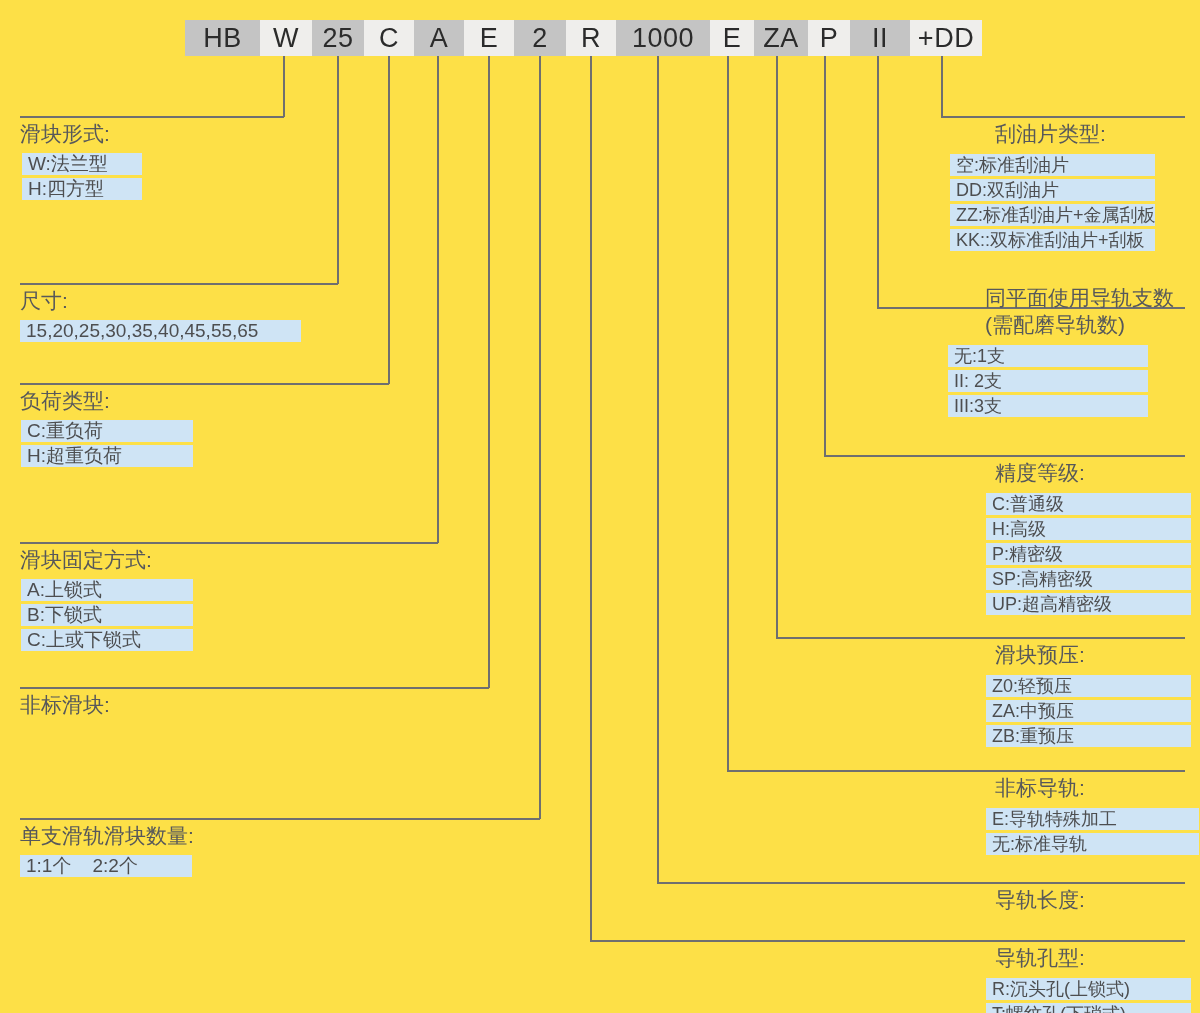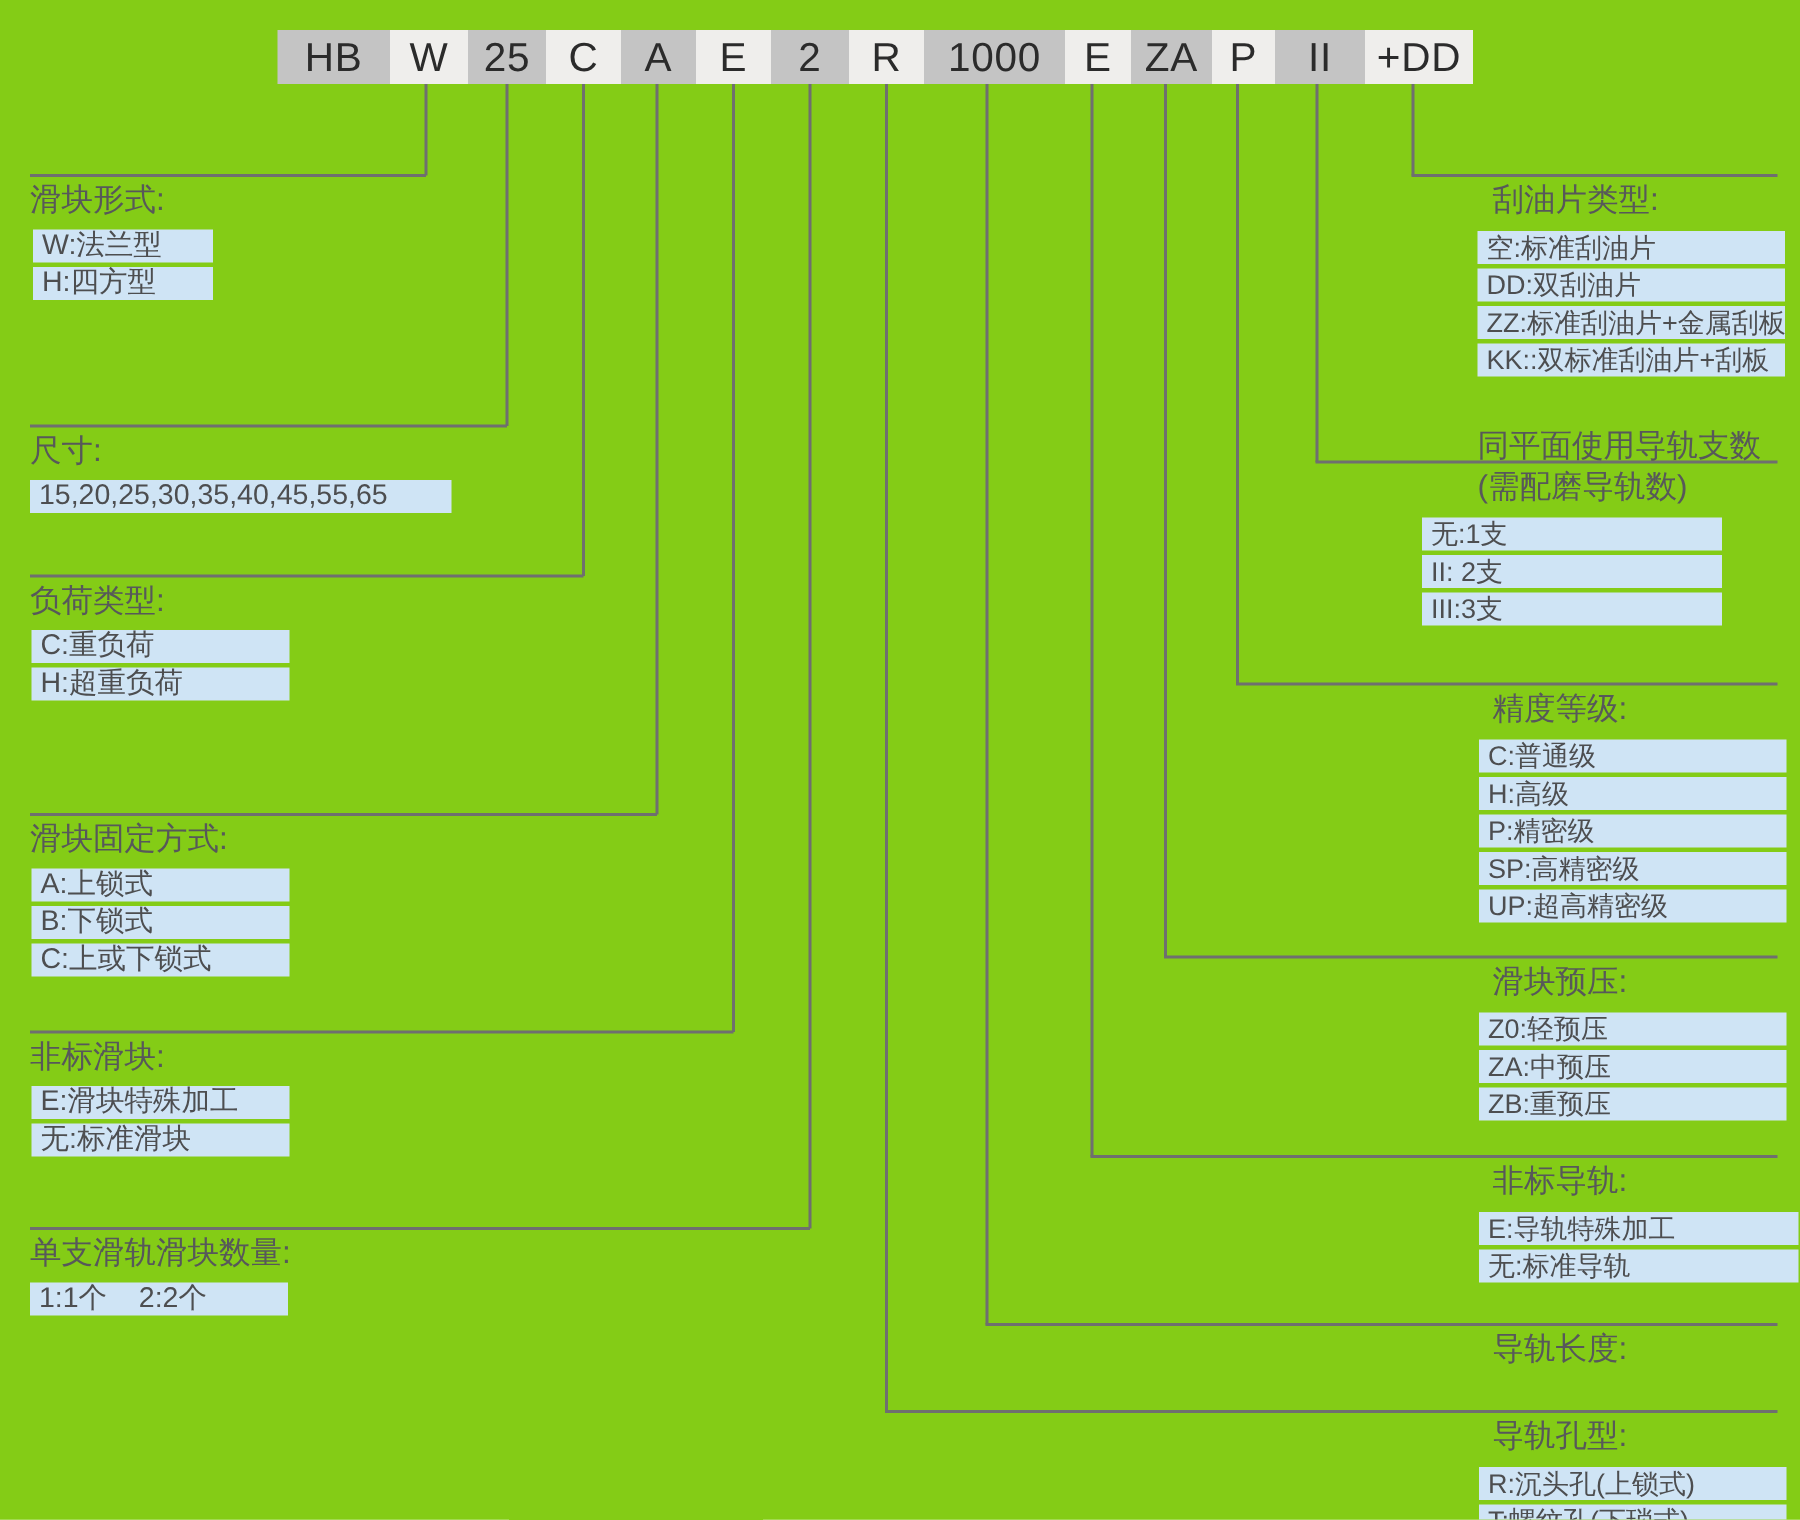--- a/index.html
+++ b/index.html
@@ -1,21 +1,21 @@
 <!DOCTYPE html>
 <html style="--blue: #cfe4f5; --seg-dark: #c4c4c4; --seg-light: #efeeec; --line: #6f6f6f; --title: #57585a; --opt: #4d4e50; --code: #2b2b2b;"><head>
 <meta charset="utf-8">
 <style>
   :root{
     --blue:#cfe4f5; --seg-dark:#c4c4c4; --seg-light:#efeeec;
     --line:#6f6f6f; --title:#57585a; --opt:#4d4e50; --code:#2b2b2b;
   }
   *{box-sizing:border-box;margin:0;padding:0}
   body{background:#ffffff;font-family:"Liberation Sans","DejaVu Sans",sans-serif;}
-  .page{position:relative;width:1200px;height:1013px;background:#84cc16;overflow:hidden;}
+  .page{position:relative;width:1200px;height:1013px;background:#fde047;overflow:hidden;}
   .code-strip{position:absolute;left:185px;top:20px;height:36px;display:flex;}
   .seg{height:36px;line-height:36px;text-align:center;font-size:27px;color:var(--code);
        font-weight:500;letter-spacing:.5px;white-space:nowrap;}
   .seg.dark{background:var(--seg-dark);}
   .seg.light{background:var(--seg-light);}
   .vl{position:absolute;width:1.5px;background:var(--line);}
   .hl{position:absolute;height:1.5px;background:var(--line);}
   .title{position:absolute;font-size:21px;color:var(--title);line-height:30px;height:30px;white-space:pre;margin-top:34px;}
   .title2{height:auto;line-height:27px;}
   .opts{position:absolute;margin-top:30px;}
@@ -91,32 +91,28 @@
   </div>
 
   <div class="title" style="left:20px;top:511px">滑块固定方式:</div>
   <div class="opts" style="left:21px;top:549px;width:172px">
     <div class="opt">A:上锁式</div>
     <div class="opt">B:下锁式</div>
     <div class="opt">C:上或下锁式</div>
   </div>
 
   <div class="title" style="left:20px;top:656px">非标滑块:</div>
-  <div class="opts" style="left:21px;top:694px;width:172px">
-    <div class="opt">E:滑块特殊加工</div>
-    <div class="opt">无:标准滑块</div>
-  </div>
 
   <div class="title" style="left:20px;top:787px">单支滑轨滑块数量:</div>
   <div class="opts" style="left:20px;top:825px;width:172px">
     <div class="opt">1:1个    2:2个</div>
   </div>
 
   <div class="title" style="left:995px;top:85px">刮油片类型:</div>
-  <div class="opts right" style="left:985px;top:124px;width:205px">
+  <div class="opts right" style="left:950px;top:124px;width:205px">
     <div class="opt">空:标准刮油片</div>
     <div class="opt">DD:双刮油片</div>
     <div class="opt">ZZ:标准刮油片+金属刮板</div>
     <div class="opt">KK::双标准刮油片+刮板</div>
   </div>
 
   <div class="title title2" style="left:985px;top:250px">同平面使用导轨支数</div>
   <div class="title title2" style="left:985px;top:277px">(需配磨导轨数)</div>
   <div class="opts right" style="left:948px;top:315px;width:200px">
     <div class="opt">无:1支</div>

